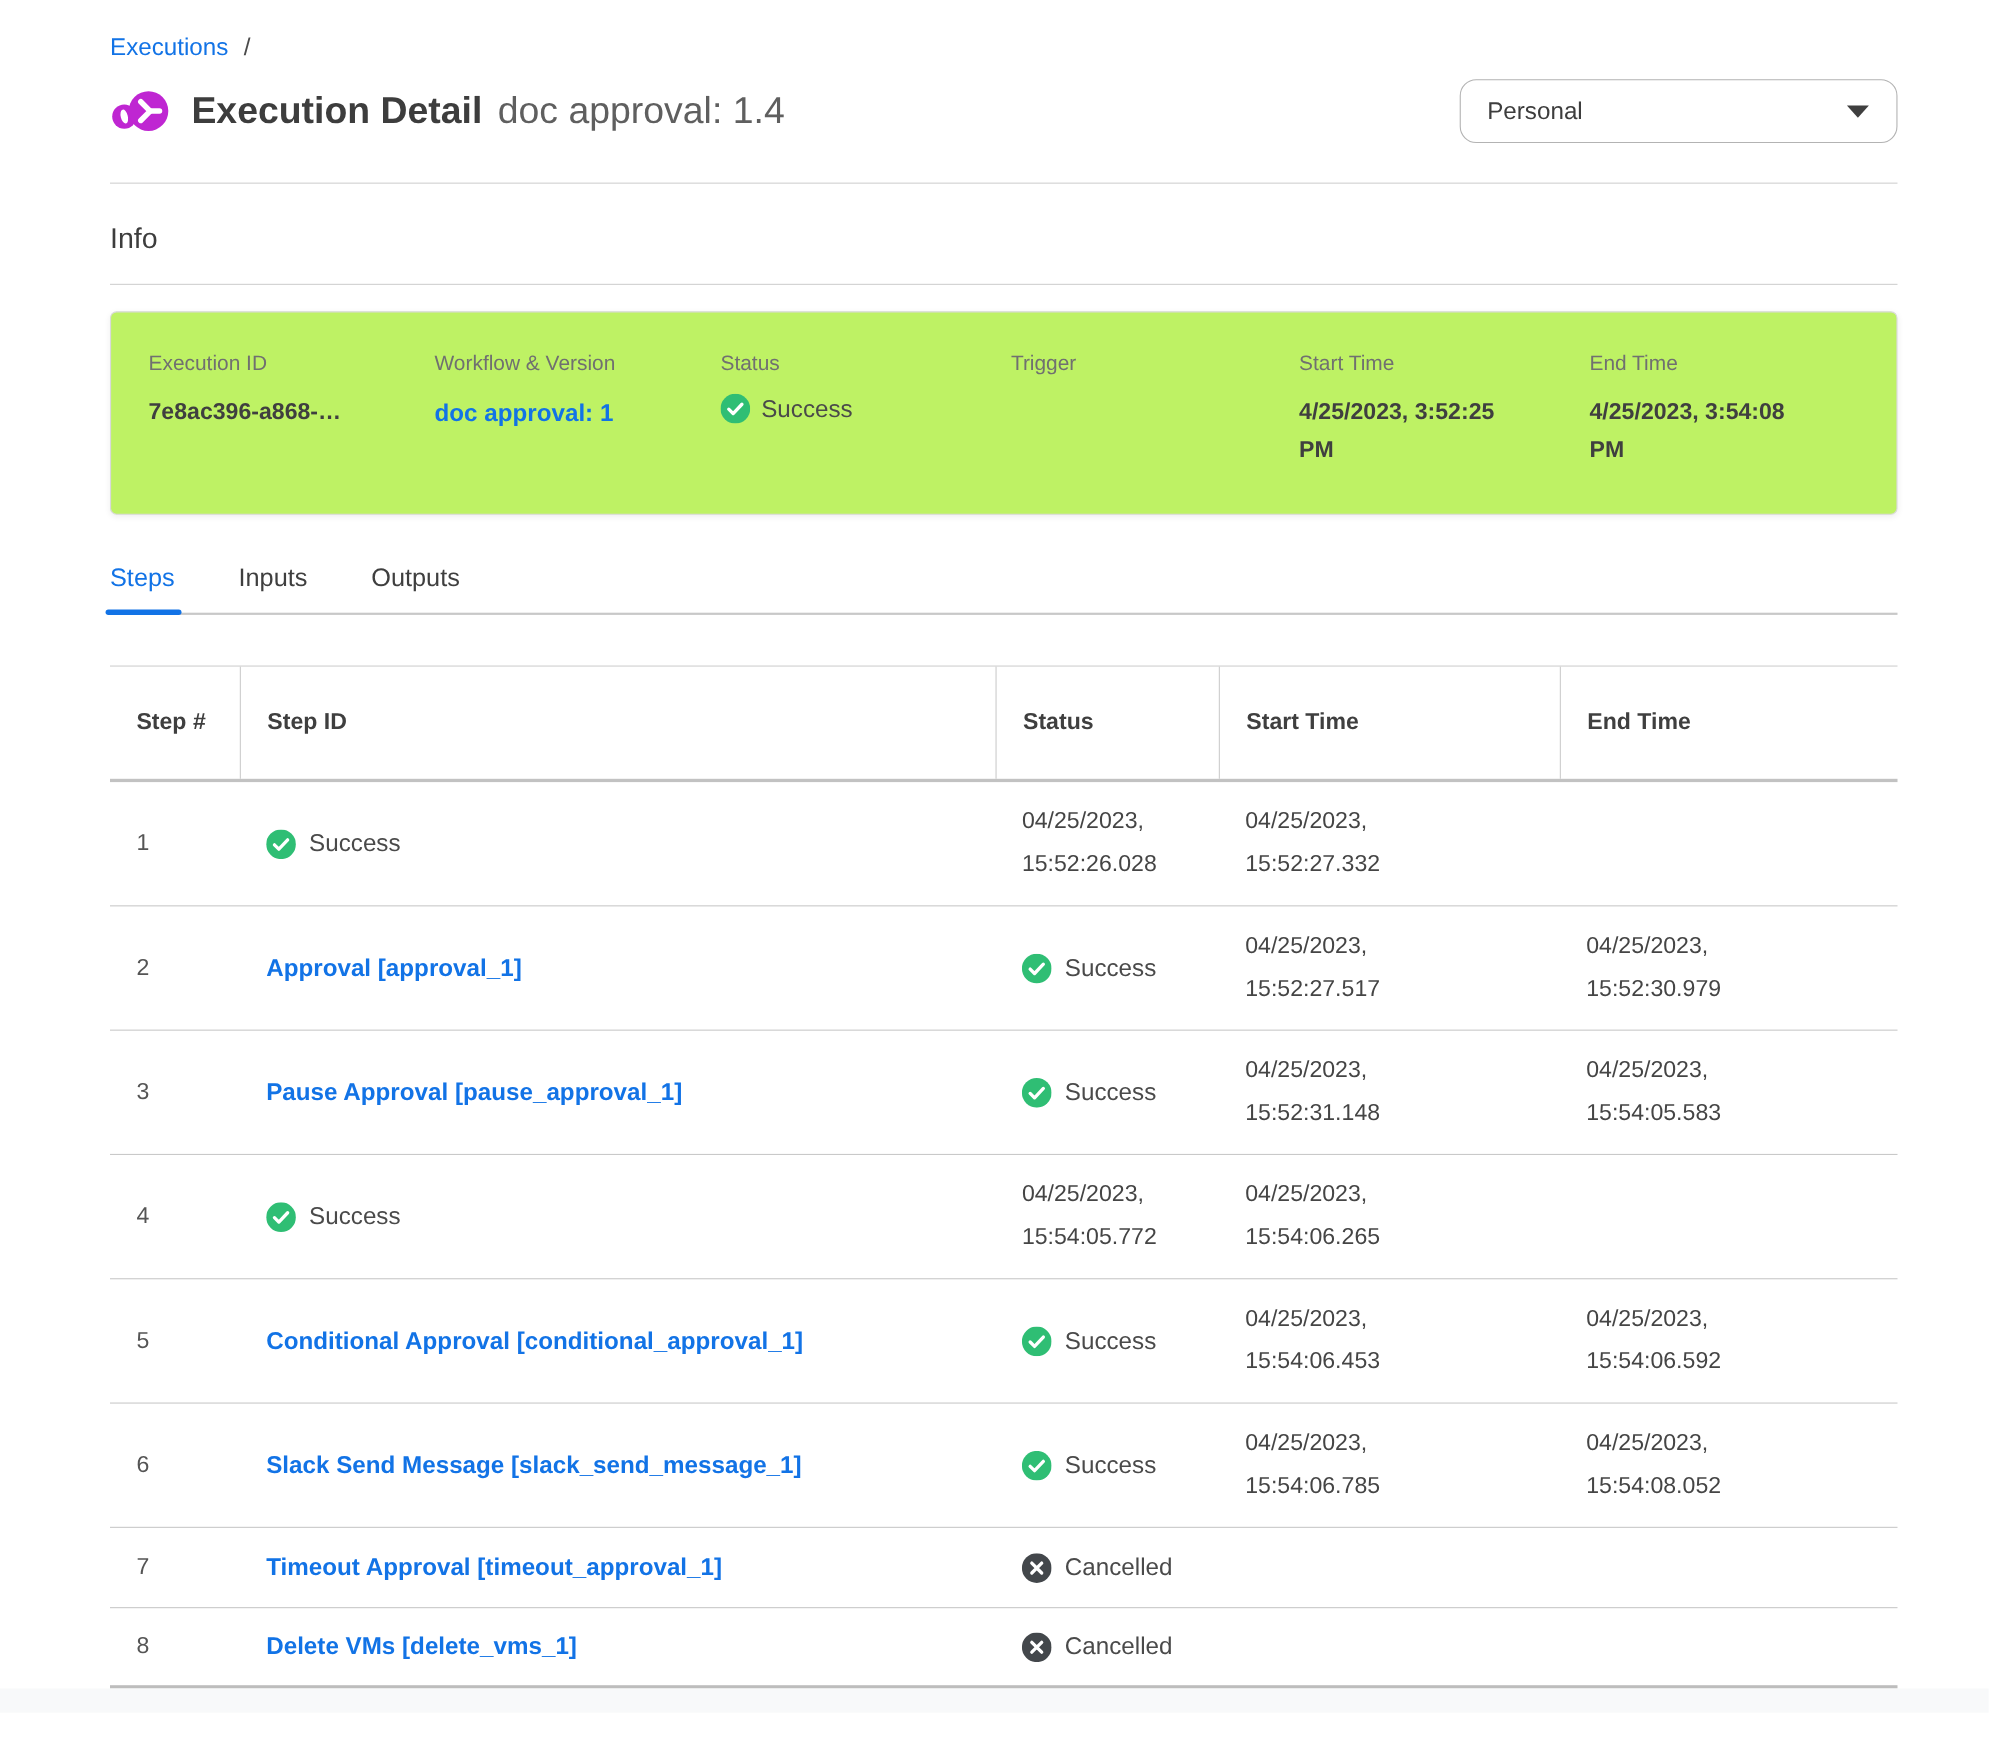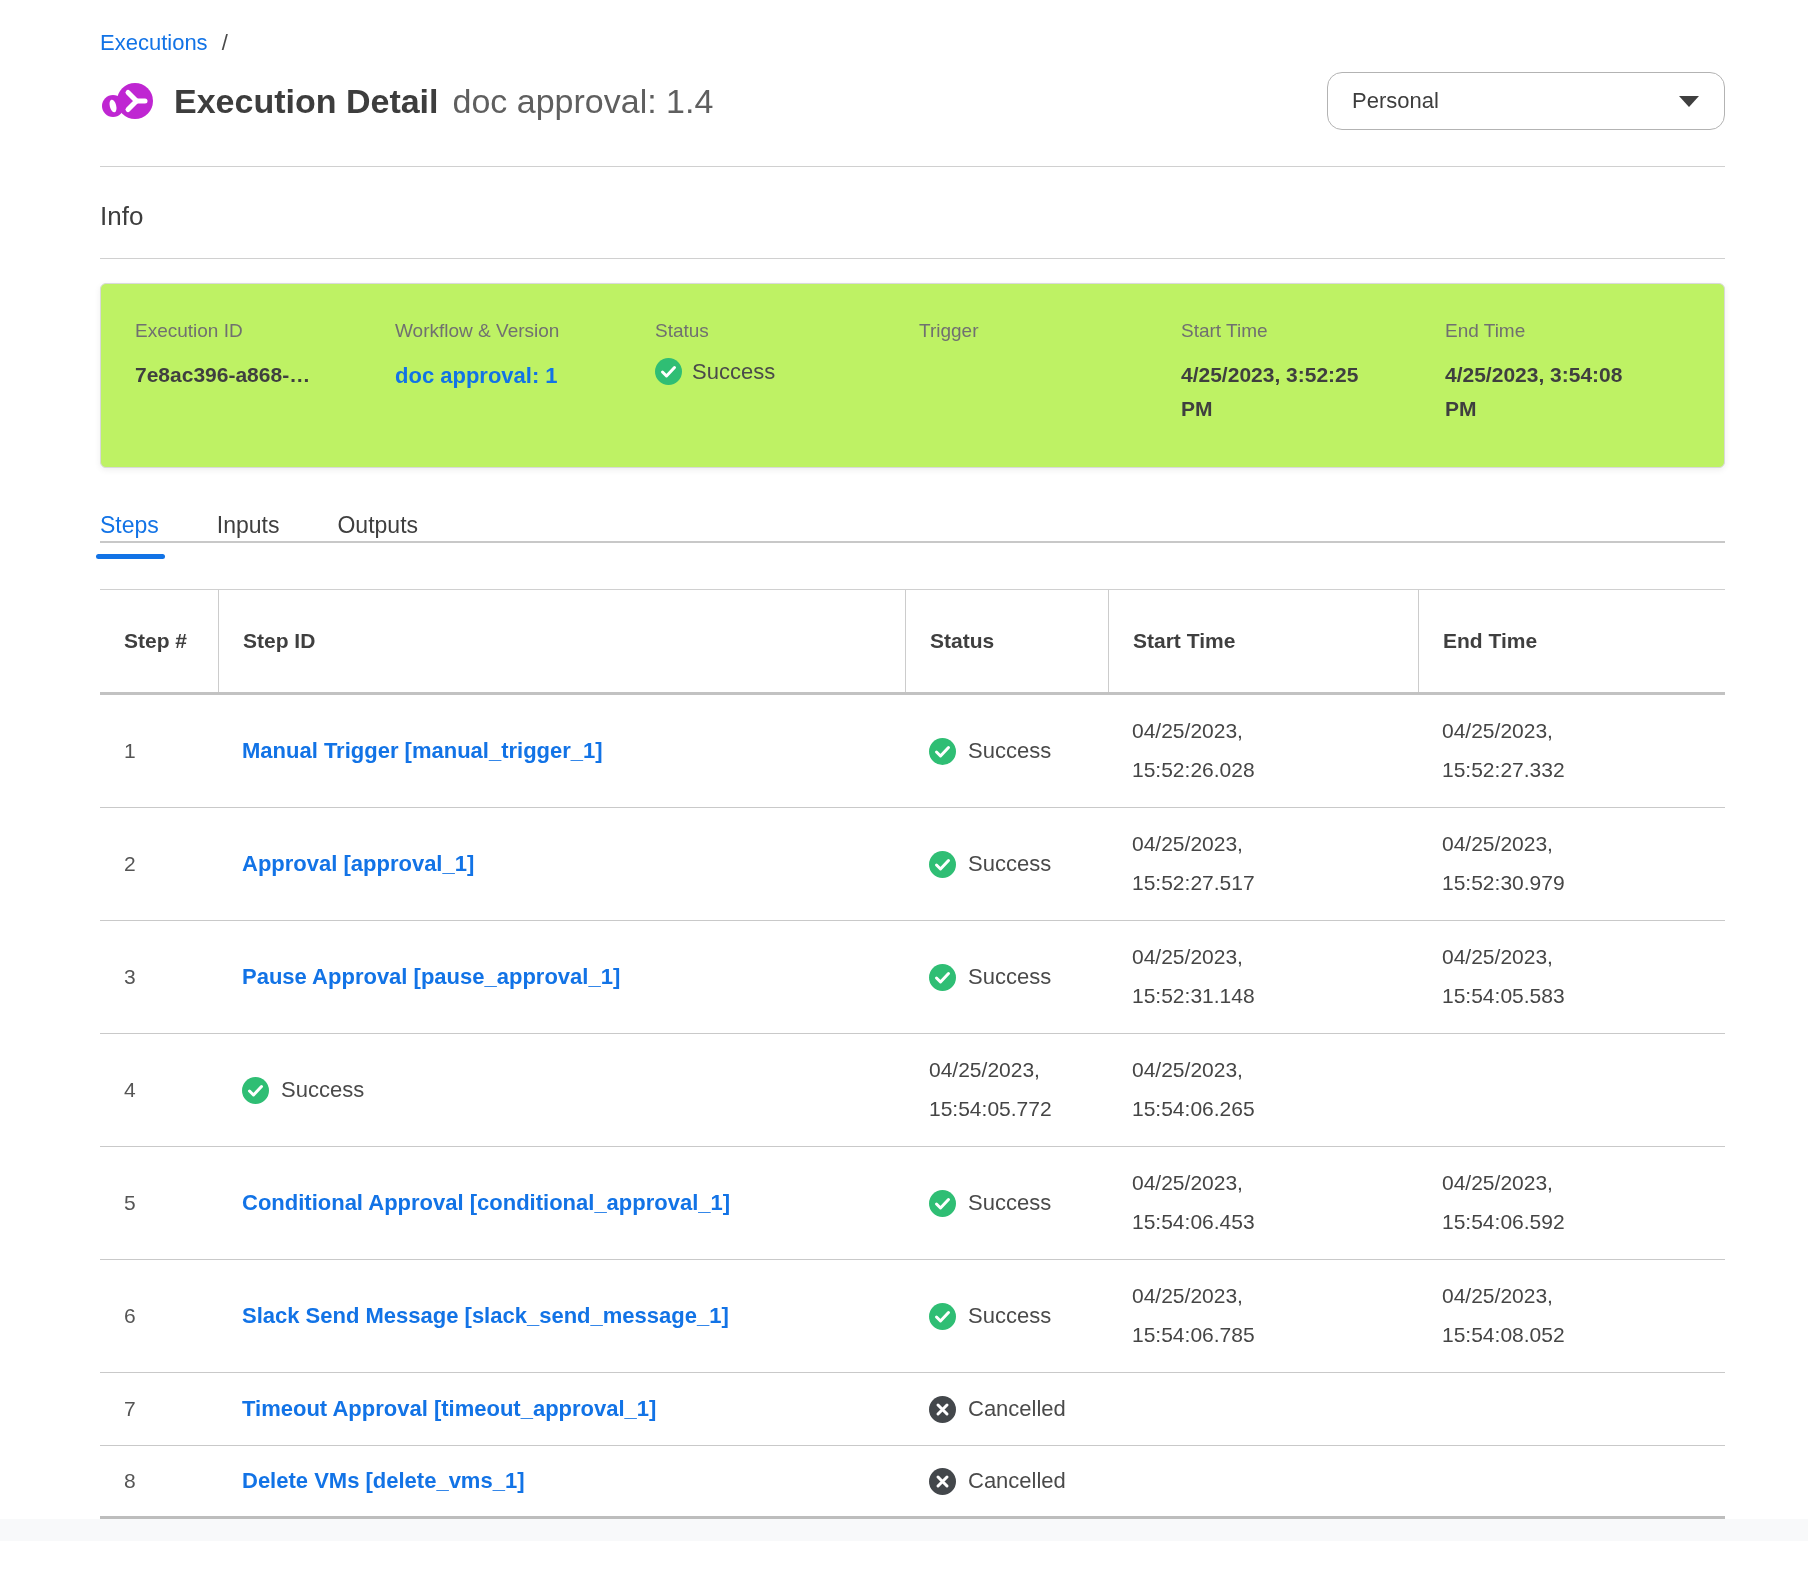--- a/index.html
+++ b/index.html
@@ -31,21 +31,21 @@
                box-shadow:0 2px 6px rgba(0,0,0,.07); background:#bef264;
                padding:36px 10px 42px 34px; display:grid;
                grid-template-columns:260px 260px 264px 262px 264px 1fr; }
   .info-label { font-size:19px; color:#707070; margin-bottom:16px; }
   .info-value { font-size:21px; color:#3f3f3f; font-weight:600; line-height:1.6; }
   .info-value.link { color:#1273e6; font-size:22px; text-decoration:none; cursor:pointer; display:inline-block; }
   .status-line { display:flex; align-items:center; gap:10px; font-size:22px; font-weight:normal; color:#4a4a4a; }
 
   
   .tabs { margin-top:44px; display:flex; gap:58px; font-size:23px; color:#3f3f3f;
-          border-bottom:2px solid #c8c8c8; padding-bottom:2px; }
+          border-bottom:2px solid #c8c8c8; padding-bottom:18px; }
   .tab { position:relative; cursor:pointer; }
   .tab.active { color:#1273e6; }
   .tab.active::after { content:""; position:absolute; left:-4px; right:-6px; bottom:-20px;
                        height:5px; background:#1273e6; border-radius:3px; }
 
   
   .steps-table { margin-top:46px; border-top:1px solid #d0d0d0; }
   .thead { display:grid; grid-template-columns:118px 687px 203px 310px 1fr;
            border-bottom:3px solid #c2c2c2; }
   .thead .hcell { padding:24px 24px; min-height:102px; display:flex; align-items:center;
@@ -162,21 +162,20 @@
     <div class="thead">
       <div class="hcell">Step #</div>
       <div class="hcell">Step ID</div>
       <div class="hcell">Status</div>
       <div class="hcell">Start Time</div>
       <div class="hcell">End Time</div>
     </div>
 
     <div class="trow">
       <div class="tcell step-num">1</div>
-      <div class="tcell"><a class="step-link">Manual Trigger [manual_trigger_1]</a></div>
       <div class="tcell status-cell">
         <svg class="icon-badge" viewBox="0 0 27 27">
             <use href="#icon-success"></use>
           </svg>
         <span>Success</span>
       </div>
       <div class="tcell time-cell">
         <div>04/25/2023,</div>
           <div>15:52:26.028</div>
       </div>

